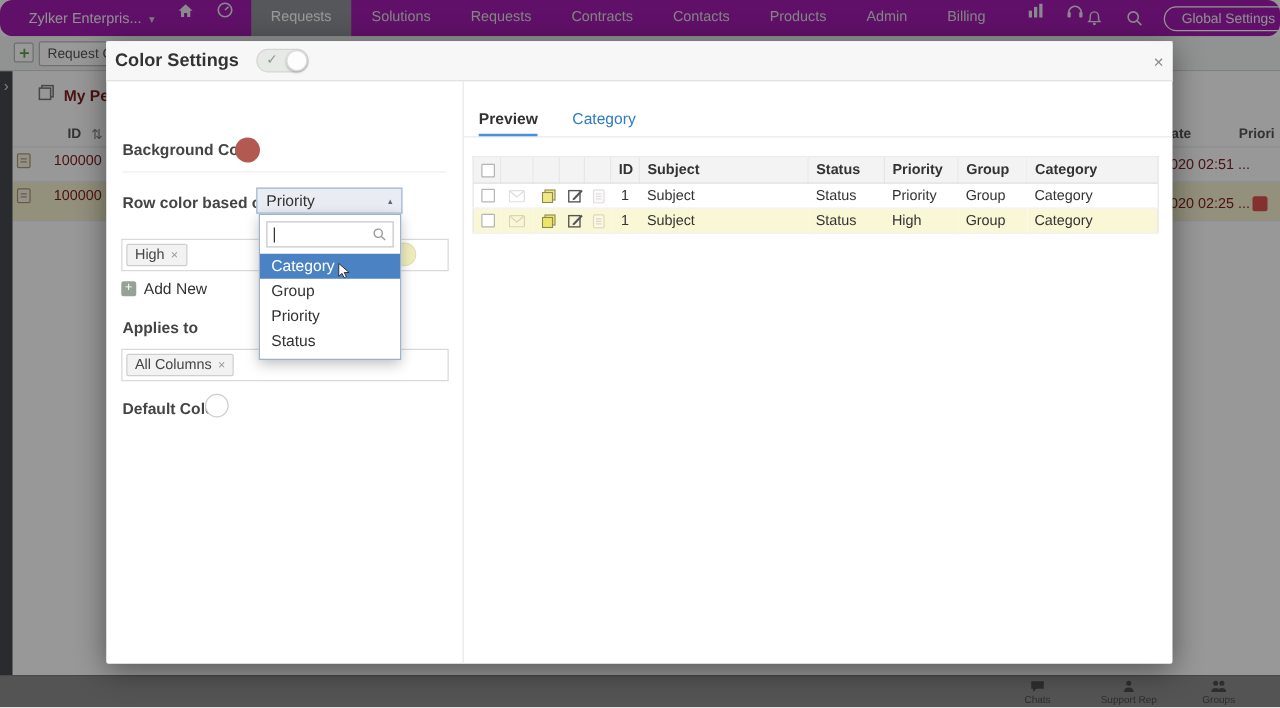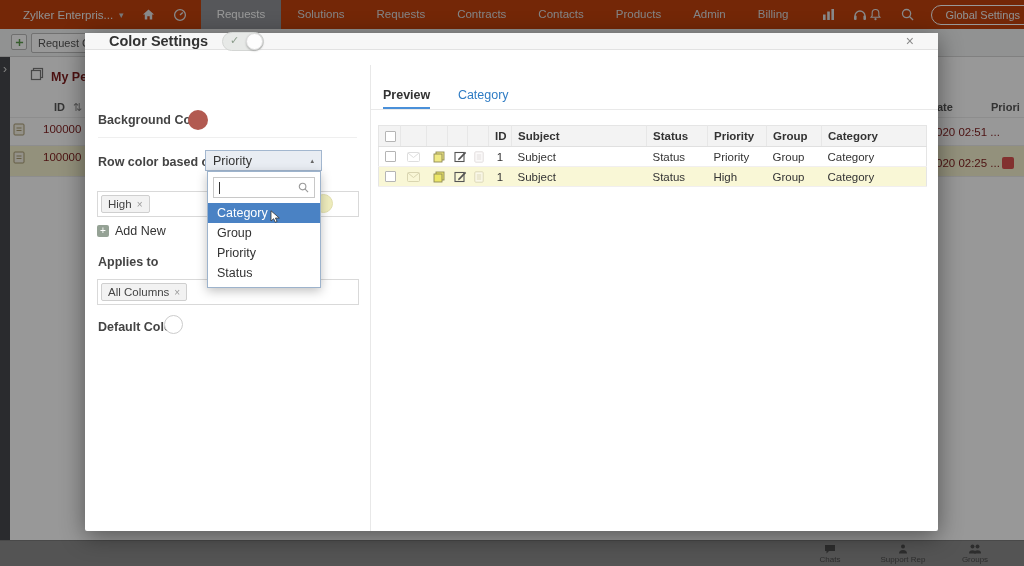--- a/index.html
+++ b/index.html
@@ -1,22 +1,22 @@
 <!DOCTYPE html>
 <html><head>
 <meta charset="utf-8">
 <style>
   html,body{margin:0;padding:0;background:#ffffff;}
   *{box-sizing:border-box;}
   #screen{position:relative;width:1024px;height:566px;overflow:hidden;background:#fbfbfb;
           font-family:"Liberation Sans",sans-serif;color:#333;}
 
   
-  .nav{position:absolute;left:0;top:0;right:0;height:29px;background:#c2410c;display:flex;
-       align-items:center;color:#eef0f1;font-size:11.5px;z-index:1;}
+  .nav{position:absolute;left:0;top:0;right:0;height:29px;background:#a21caf;display:flex;
+       color:#eef0f1;font-size:11.5px;z-index:1;border-radius:10px;}
   .logo{width:20px;height:13px;border-radius:2px;margin-left:12px;
         background:linear-gradient(90deg,#d9833f 0 35%,#e8e8e8 35% 55%,#4a8fd0 55% 100%);}
   .company{display:flex;align-items:center;gap:6px;margin-left:11px;white-space:nowrap;cursor:default;}
   .chev{font-size:9px;color:#c9cbcd;}
   .nav-ic{display:inline-flex;align-items:center;justify-content:center;width:16px;height:16px;color:#e4e6e8;}
   .nav .nav-ic{margin-left:18px;}
   .tabs-wrap{display:flex;margin-left:14px;height:29px;}
   .nav-tab{padding:0 16px;line-height:29px;color:#dcdee0;white-space:nowrap;}
   .nav-tab.active{background:#8f9296;color:#ffffff;}
   .nav-right{margin-left:auto;display:flex;align-items:center;gap:16px;margin-right:12px;}
@@ -48,22 +48,22 @@
   .appfooter{position:absolute;left:0;right:0;bottom:0;height:26px;background:#8c8c8c;
              border-top:1px solid #7b7b7b;z-index:1;}
   .ft-item{position:absolute;top:3px;text-align:center;color:#4c4c4c;font-size:8px;line-height:9px;}
   .ft-item svg{display:block;margin:0 auto 1px auto;}
 
   .overlay{position:absolute;inset:0;background:rgba(0,0,0,0.40);z-index:5;}
 
   
   .modal{position:absolute;left:85px;top:33px;width:853px;height:498px;background:#fff;z-index:10;
          border-radius:2px;box-shadow:0 5px 24px rgba(0,0,0,0.45);font-size:13px;}
-  .m-header{position:absolute;left:0;right:0;top:0;height:17px;background:#f7f7f7;
-            border-bottom:1px solid #e2e2e2;display:flex;align-items:center;padding:0 24px;}
+  .m-header{position:absolute;left:0;right:0;top:0;height:32px;background:#f7f7f7;
+            border-bottom:1px solid #e2e2e2;display:flex;align-items:center;padding:0 7px;}
   .m-title{font-size:14.5px;font-weight:bold;color:#333;}
   .toggle{position:relative;width:42px;height:19px;border-radius:10px;background:#e7e9e7;
           border:1px solid #d4d6d4;margin-left:14px;cursor:pointer;}
   .t-check{position:absolute;left:7px;top:1px;font-size:11px;color:#8a9b8a;}
   .t-knob{position:absolute;right:0px;top:0px;width:17px;height:17px;border-radius:50%;background:#fdfdfd;
           border:1px solid #dcdcdc;box-shadow:0 1px 2px rgba(0,0,0,0.25);}
   .m-close{margin-left:auto;color:#8a8a8a;font-size:14px;cursor:pointer;}
 
   .panel-left{position:absolute;left:0;top:32px;width:285px;bottom:0;}
   .panel-right{position:absolute;left:285px;top:32px;right:0;bottom:0;border-left:1px solid #e8e8e8;}

